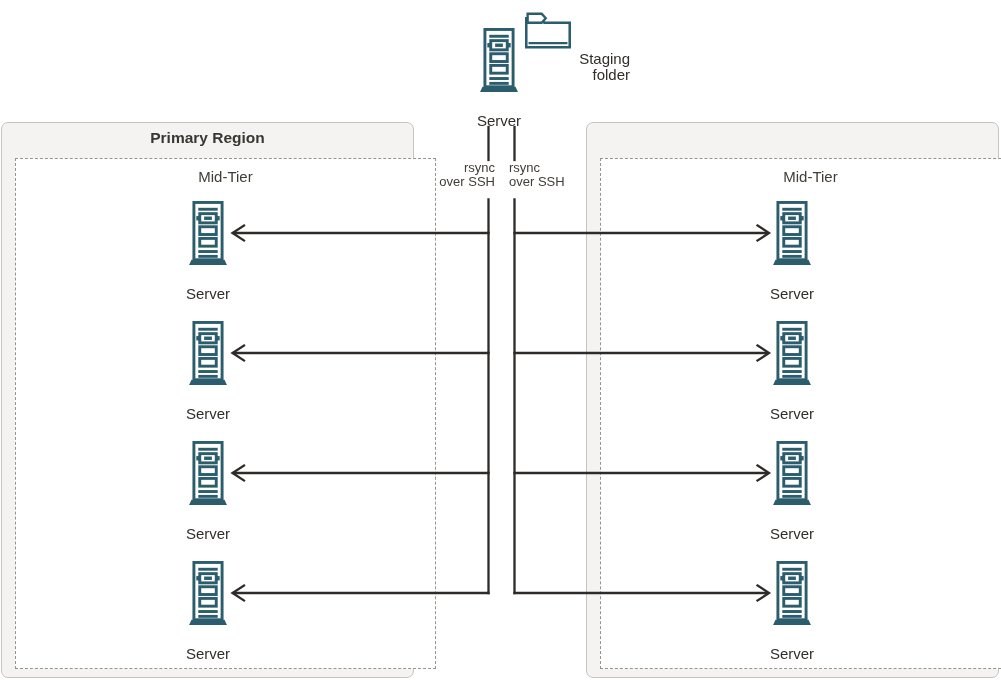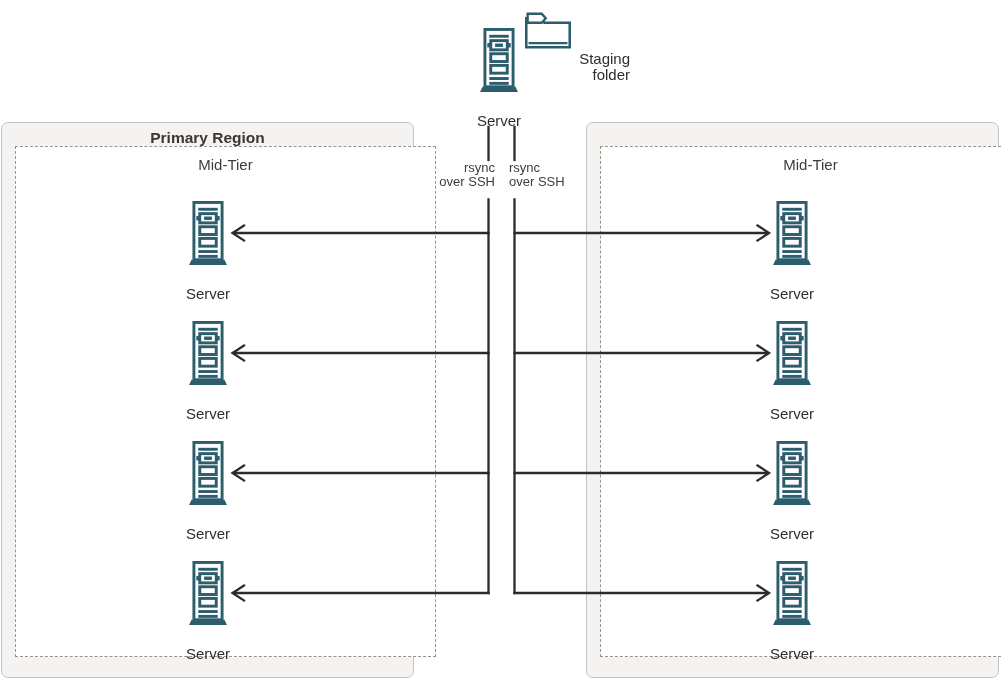--- a/index.html
+++ b/index.html
@@ -13,21 +13,21 @@
     background:var(--region-bg); border:1px solid var(--region-border);
     border-radius:7px; box-sizing:border-box;
   }
   .region.primary  { left:1px; }
   .region.secondary{ left:586px; }
   .region-title {
     margin:0; padding-top:6px; text-align:center;
     font-size:15.5px; font-weight:bold; color:var(--text-dark);
   }
   .tier {
-    position:absolute; left:13px; top:23px; width:421px; height:511px;
+    position:absolute; left:13px; top:35px; width:421px; height:511px;
     background:#fff; border:1px dashed var(--dash-border); box-sizing:border-box;
   }
   .tier-title {
     padding-top:9px; text-align:center; font-size:15px; color:var(--text-body);
   }
   
   .wires { position:absolute; left:0; top:0; width:1001px; height:680px; pointer-events:none; }
   .wires path { stroke:var(--line); stroke-width:2.3; fill:none; stroke-linecap:square; stroke-linejoin:miter; }
   
   .node { position:absolute; width:56px; text-align:center; }

